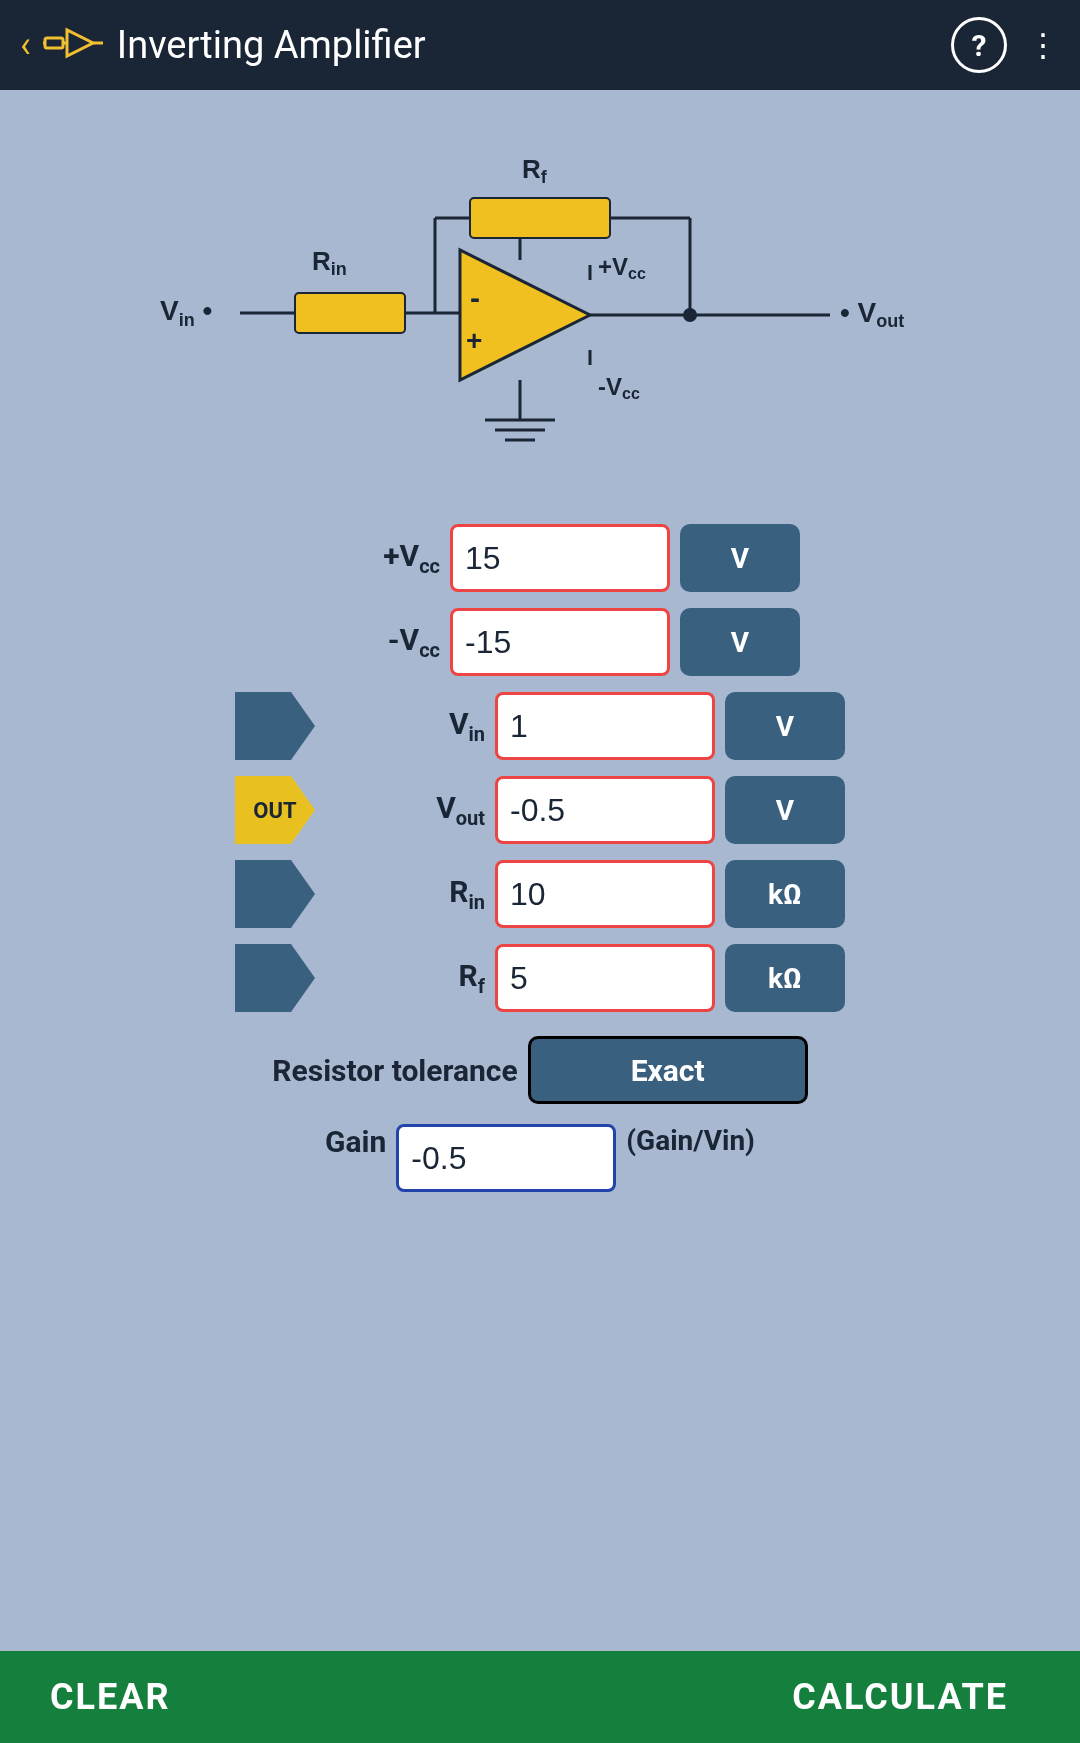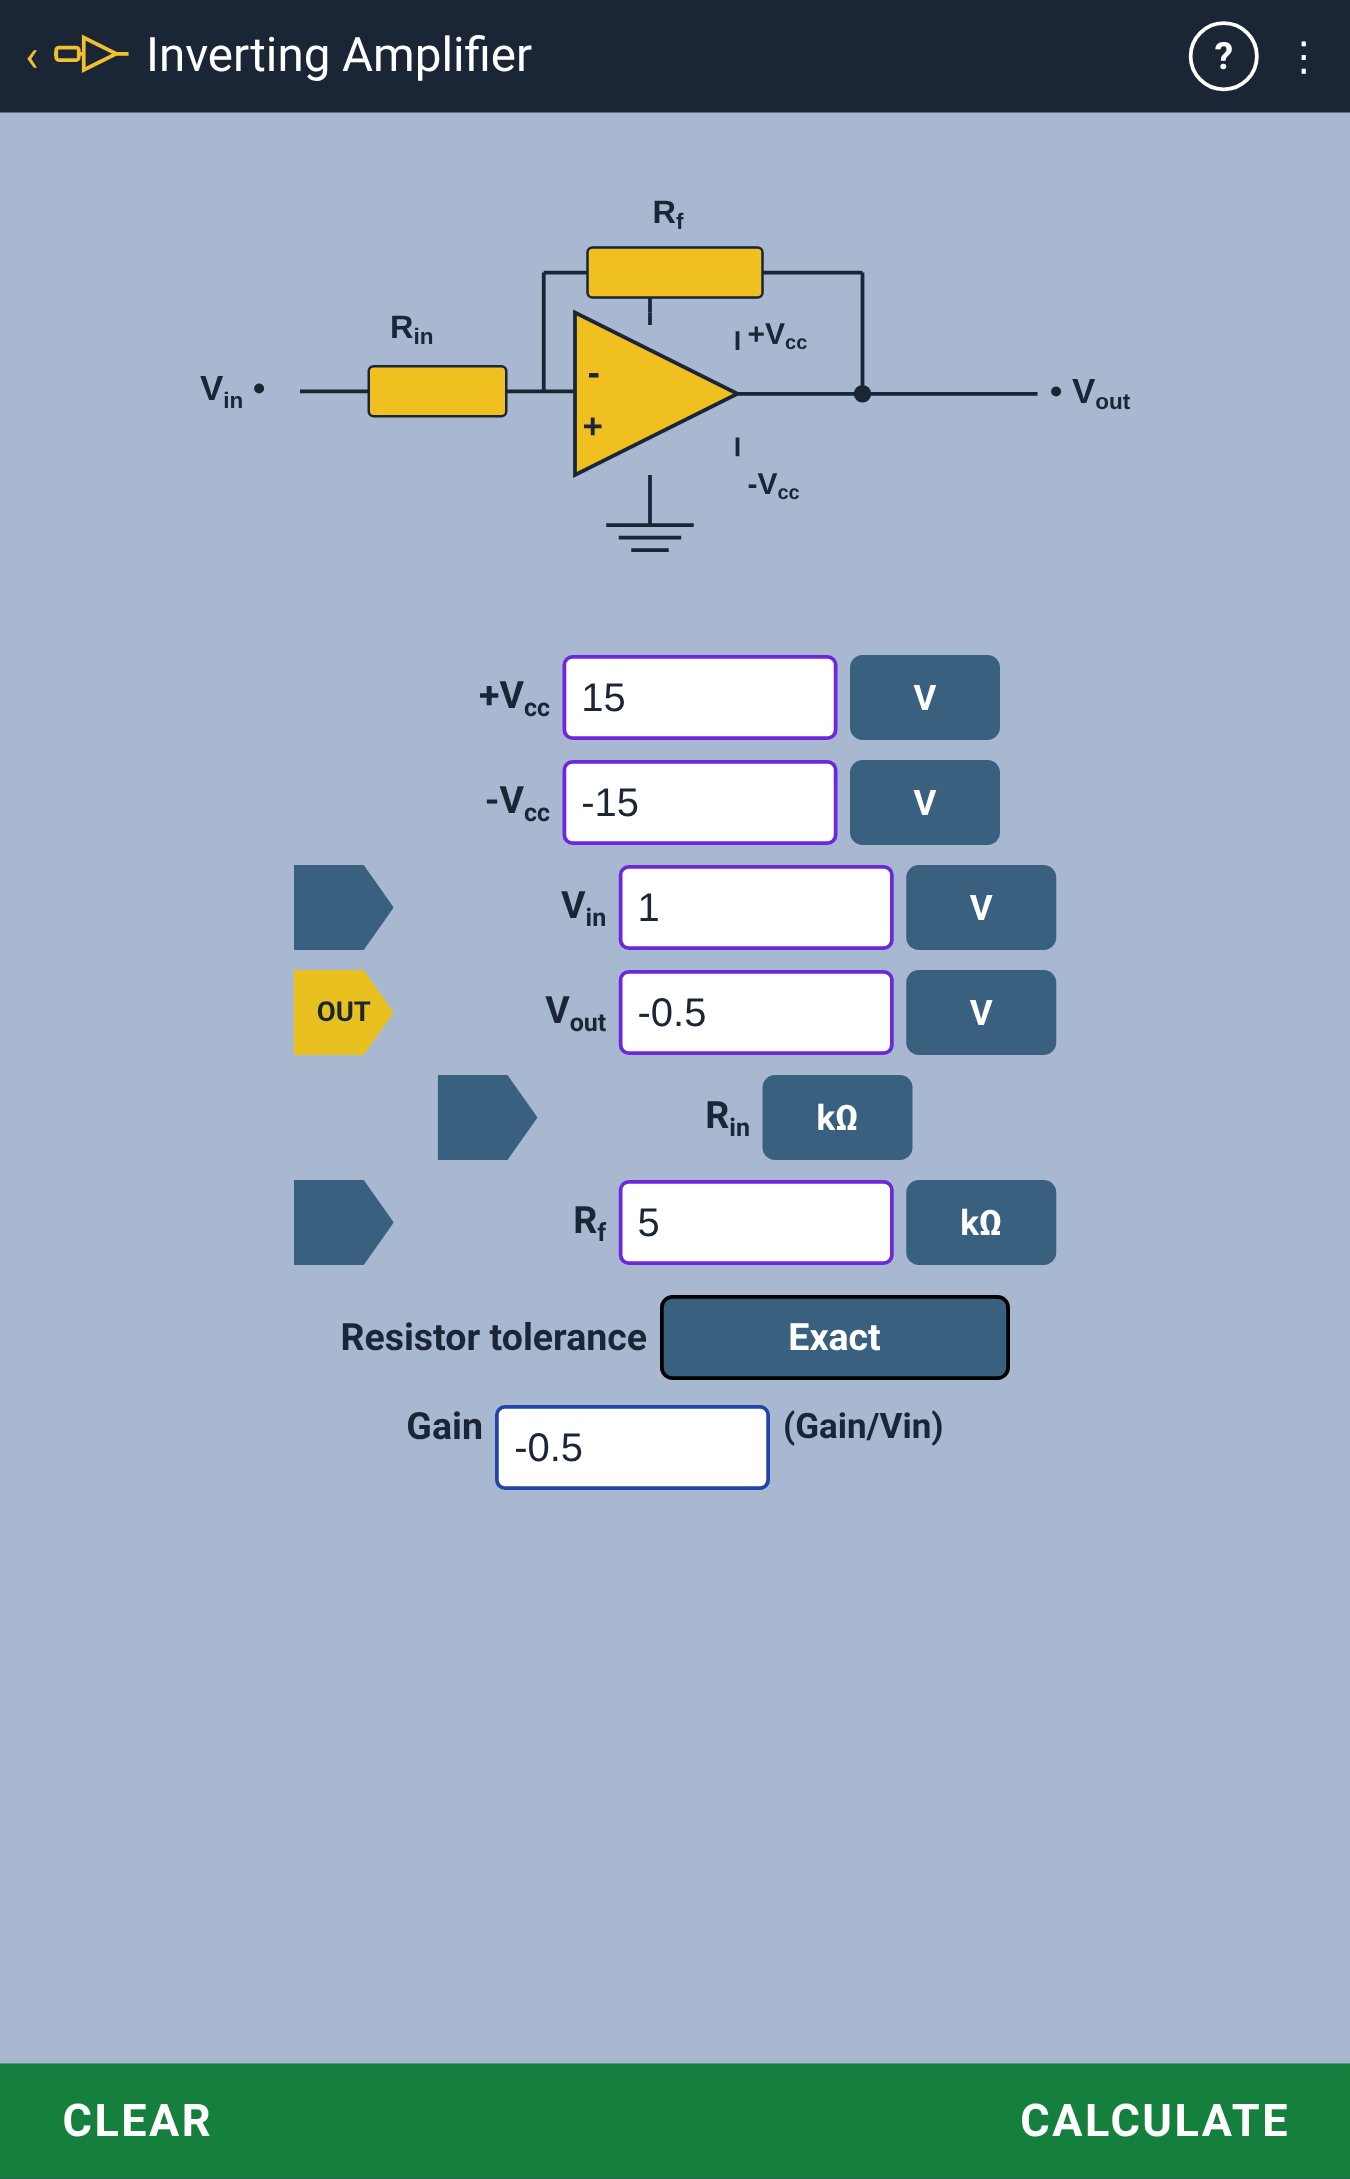--- a/index.html
+++ b/index.html
@@ -103,21 +103,21 @@
       min-width: 160px;
     }
 
     .field-label sub {
       font-size: 20px;
     }
 
     .field-input {
       width: 220px;
       height: 68px;
-      border: 3px solid #6d28d9;
+      border: 3px solid #ef4444;
       border-radius: 8px;
       background: white;
       font-size: 32px;
       padding: 0 12px;
       color: #1a2535;
       outline: none;
     }
 
     .field-unit {
       min-width: 120px;
@@ -226,21 +226,21 @@
       align-items: center;
       padding-left: 50px;
       cursor: pointer;
     }
 
     .bottom-calculate {
       flex: 1;
       display: flex;
       align-items: flex-start;
       justify-content: flex-end;
-      padding-right: 48px;
+      padding-right: 72px;
       cursor: pointer;
     }
 
     .bottom-btn-text {
       color: white;
       font-size: 36px;
       font-weight: bold;
       letter-spacing: 2px;
     }
 
@@ -368,20 +368,21 @@
       </div>
       <input class="field-input" type="text" value="-0.5" style="">
       <div class="field-unit">V</div>
     </div>
 
     <div class="field-row">
       <div class="selector-arrow"></div>
       <div class="field-label">
         R<sub>in</sub>
       </div>
+      <input class="field-input" type="text" value="10" style="">
       <div class="field-unit">kΩ</div>
     </div>
 
     <div class="field-row">
       <div class="selector-arrow"></div>
       <div class="field-label">
         R<sub>f</sub>
       </div>
       <input class="field-input" type="text" value="5" style="">
       <div class="field-unit">kΩ</div>

